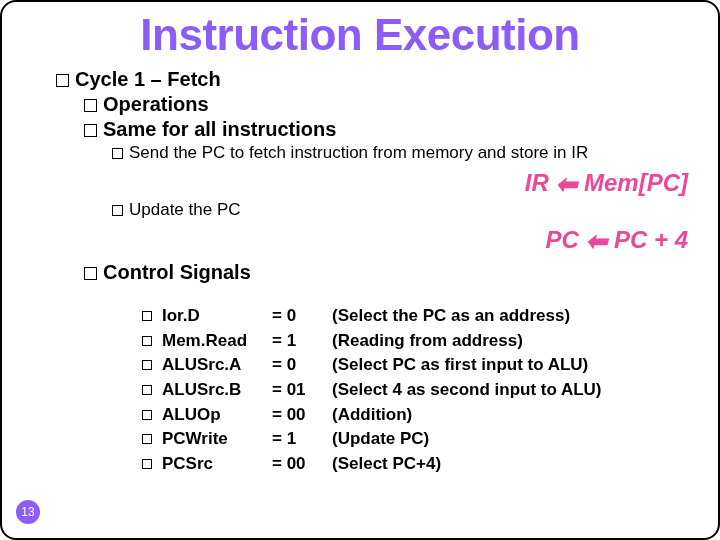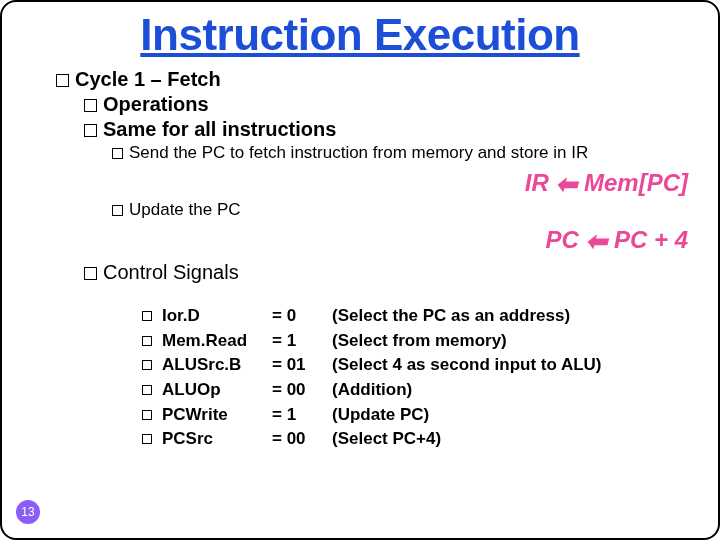--- a/index.html
+++ b/index.html
@@ -15,26 +15,25 @@
     border: 2px solid #000;
     border-radius: 16px;
     padding: 10px 30px 10px 30px;
     position: relative;
   }
   .title {
     font-family: "Arial Narrow", Arial, sans-serif;
     font-stretch: condensed;
     font-size: 44px;
     font-weight: 700;
-    color: #1d4ed8;
+    color: #8b5cf6;
     text-align: center;
     margin-top: -2px;
     margin-bottom: 8px;
     letter-spacing: -0.5px;
-    text-decoration: underline;
   }
   .content { padding-left: 24px; }
   .lv1 {
     font-size: 20px;
     font-weight: 700;
     margin-bottom: 2px;
   }
   .lv2 {
     font-size: 20px;
     font-weight: 700;
@@ -42,21 +41,21 @@
     margin-bottom: 2px;
   }
   .lv3 {
     font-size: 17px;
     font-weight: 400;
     padding-left: 56px;
     margin-bottom: 2px;
   }
   .lv2b {
     font-size: 20px;
-    font-weight: 400;
+    font-weight: 700;
     padding-left: 28px;
     margin-bottom: 10px;
     margin-top: 6px;
   }
   .box {
     display: inline-block;
     width: 13px; height: 13px;
     border: 1.5px solid #000;
     margin-right: 6px;
     position: relative;
@@ -162,21 +161,24 @@
 
     <div class="lv2b">
       <span class="box"></span><span>Control Signals</span>
     </div>
 
     <div class="signals">
       <div class="sig-row">
         <span class="box-xs"></span><span class="sig-name">Ior.D</span><span class="sig-eq">= 0</span><span class="sig-desc">(Select the PC as an address)</span>
       </div>
       <div class="sig-row">
-        <span class="box-xs"></span><span class="sig-name">Mem.Read</span><span class="sig-eq">= 1</span><span class="sig-desc">(Select from memory)</span>
+        <span class="box-xs"></span><span class="sig-name">Mem.Read</span><span class="sig-eq">= 1</span><span class="sig-desc">(Reading from address)</span>
+      </div>
+      <div class="sig-row">
+        <span class="box-xs"></span><span class="sig-name">ALUSrc.A</span><span class="sig-eq">= 0</span><span class="sig-desc">(Select PC as first input to ALU)</span>
       </div>
       <div class="sig-row">
         <span class="box-xs"></span><span class="sig-name">ALUSrc.B</span><span class="sig-eq">= 01</span><span class="sig-desc">(Select 4 as second input to ALU)</span>
       </div>
       <div class="sig-row">
         <span class="box-xs"></span><span class="sig-name">ALUOp</span><span class="sig-eq">= 00</span><span class="sig-desc">(Addition)</span>
       </div>
       <div class="sig-row">
         <span class="box-xs"></span><span class="sig-name">PCWrite</span><span class="sig-eq">= 1</span><span class="sig-desc">(Update PC)</span>
       </div>

